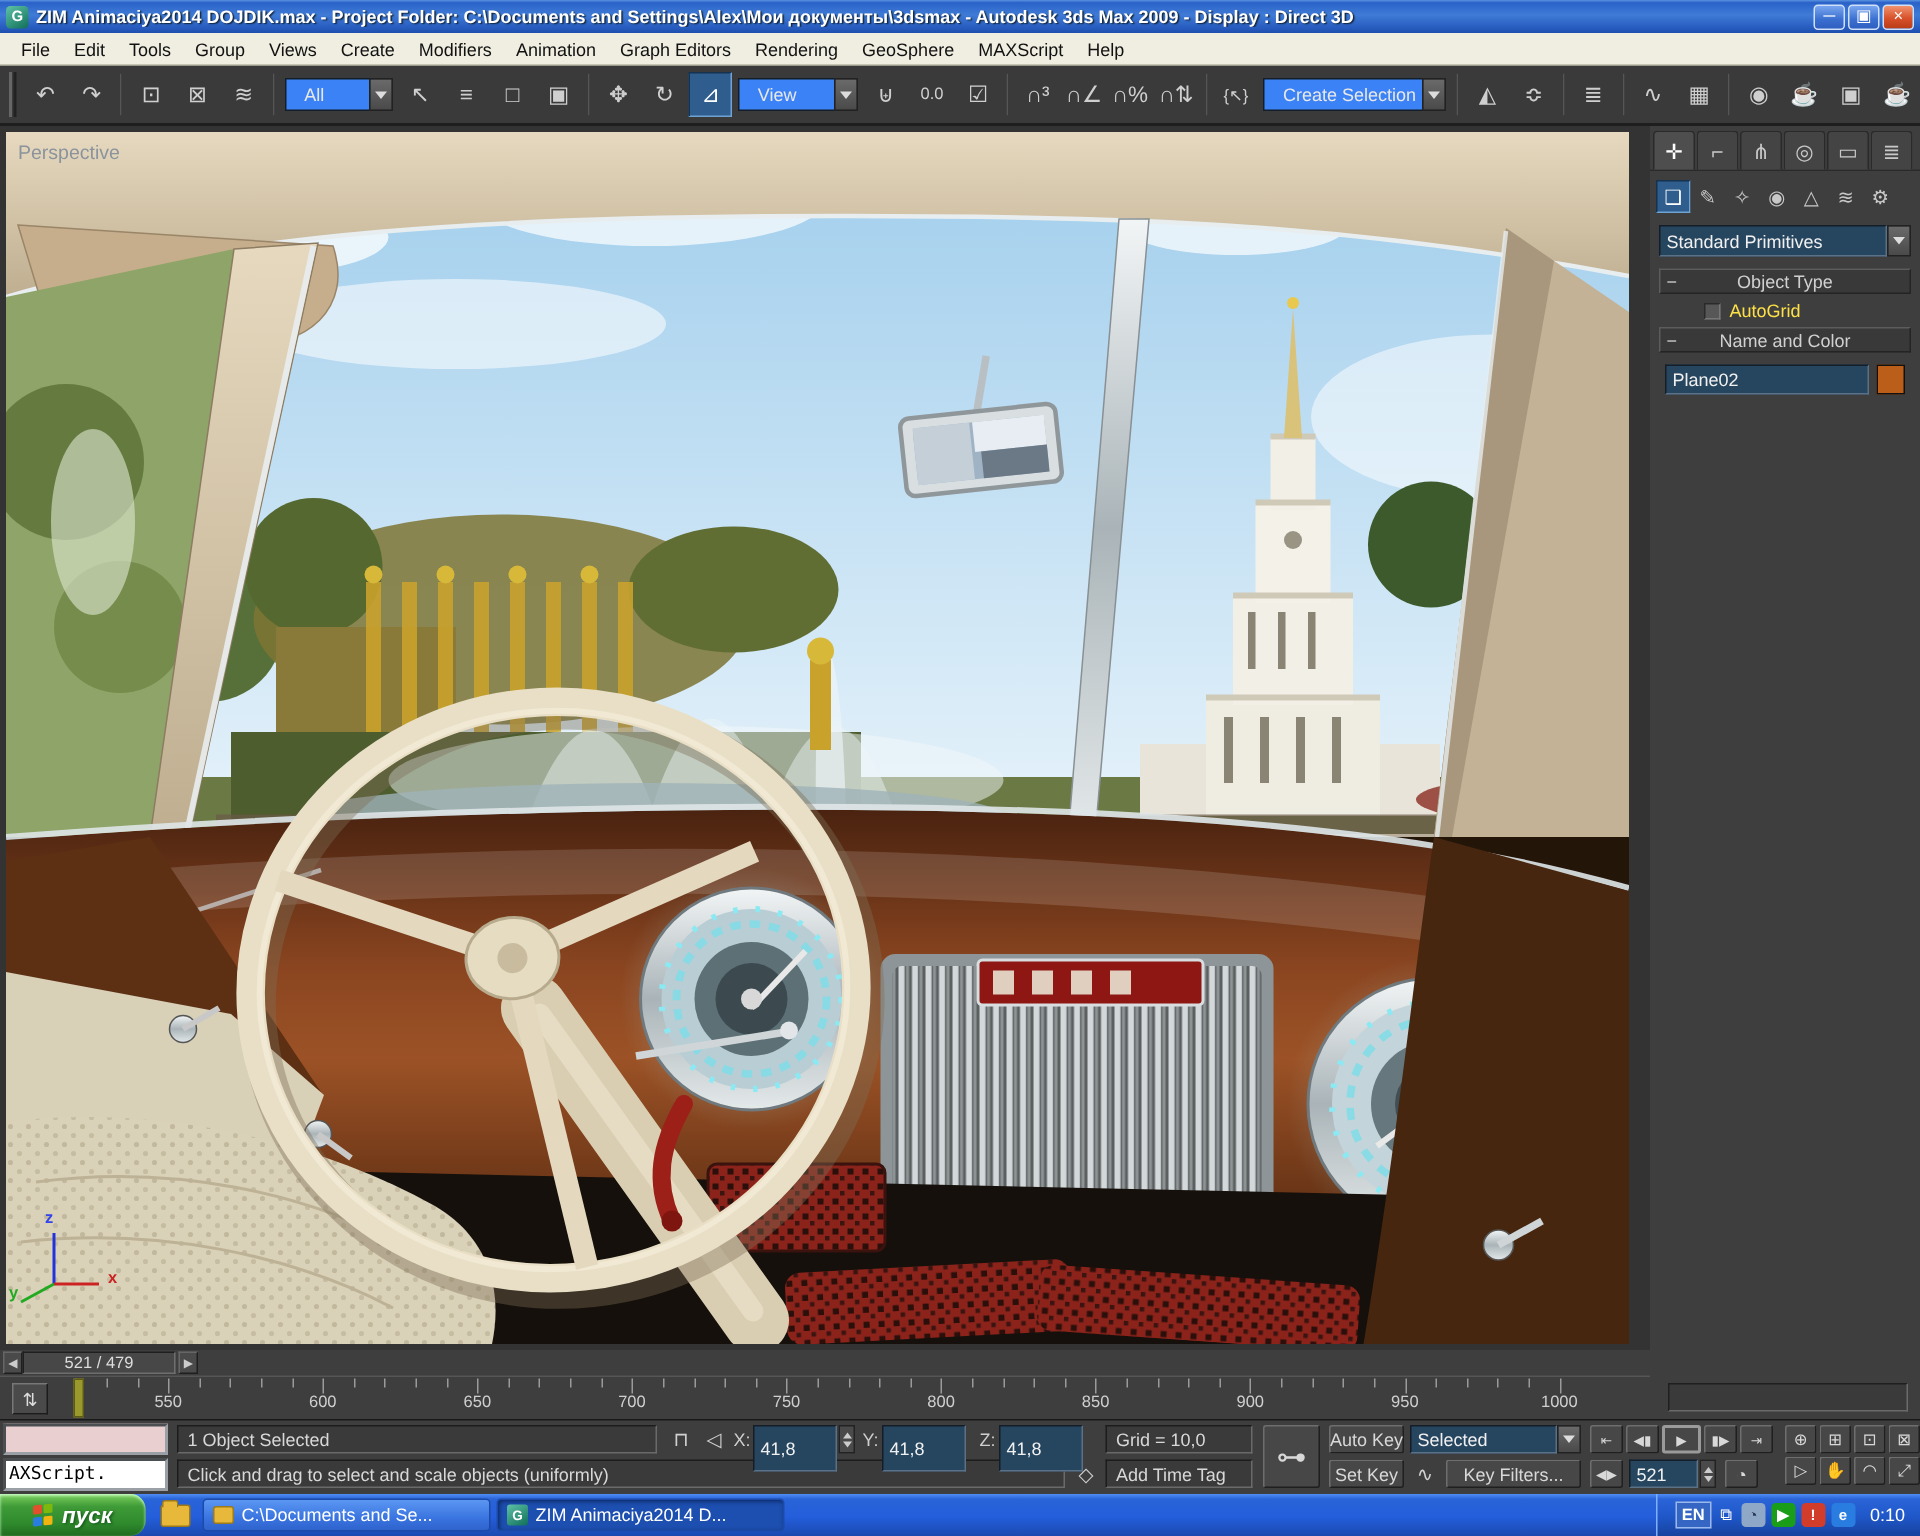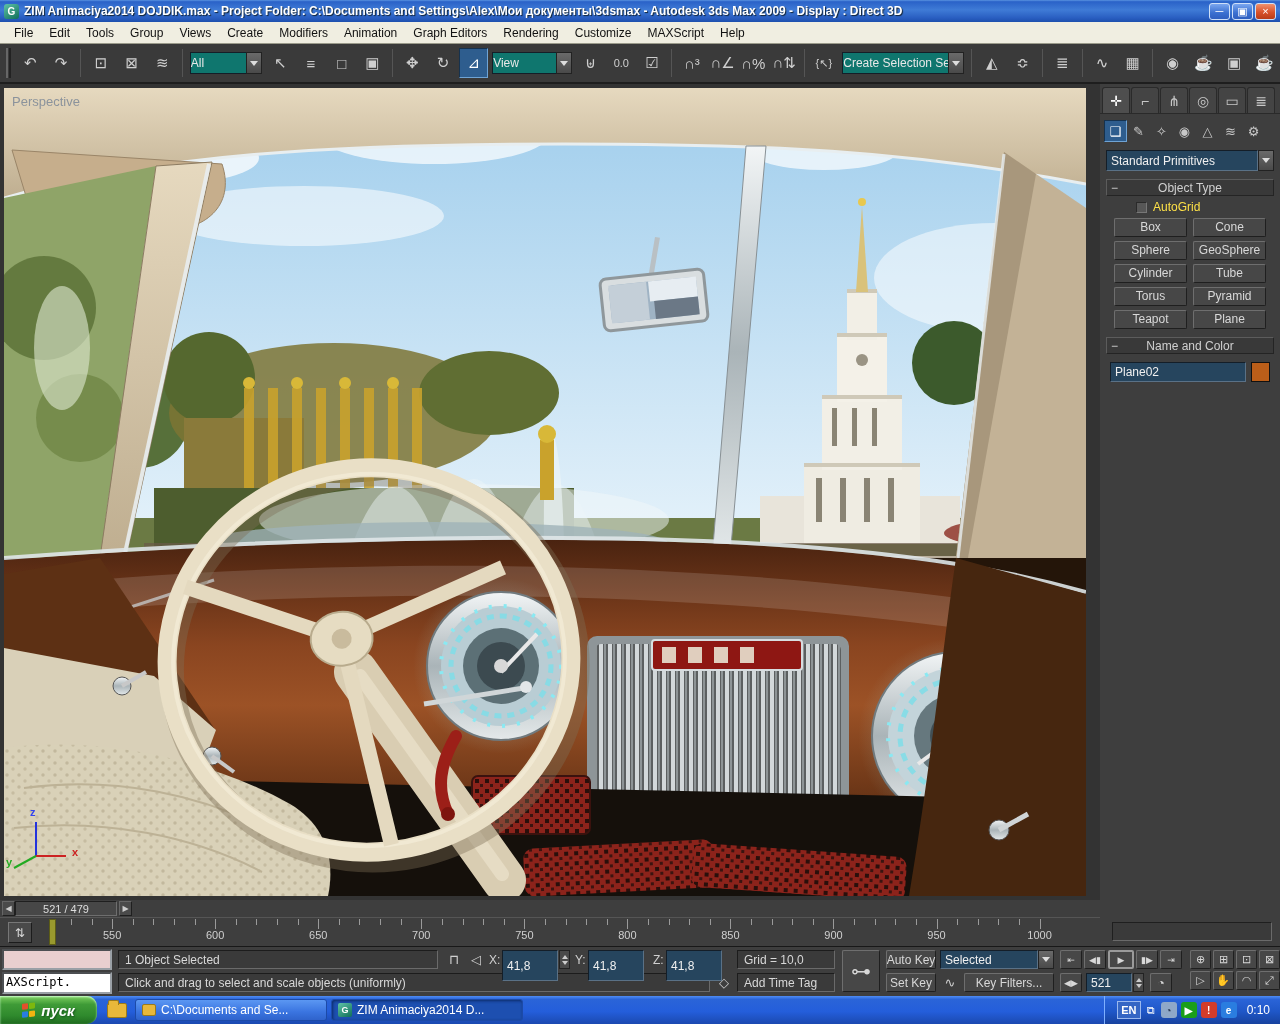--- a/index.html
+++ b/index.html
@@ -30,21 +30,21 @@
   #toolbar { position:absolute; left:0; top:44px; width:1280px; height:40px; background:#3a3a3a;
     border-bottom:2px solid #1e1e1e; display:flex; align-items:center; padding-left:2px; }
   .tb-handle { width:5px; height:30px; border-left:2px solid #666; border-right:2px solid #222; margin:0 4px; }
   .tb-sep { width:1px; height:28px; background:#222; border-right:1px solid #555; margin:0 4px; }
   .tb-btn { width:30px; height:30px; margin:0 1px; color:#cfcfcf; font-size:15px; display:flex;
     align-items:center; justify-content:center; background:#3a3a3a; border:1px solid #3a3a3a;
     white-space:nowrap; }
   .tb-btn.active { background:#2e5d8e; border-top:1px solid #16324e; border-left:1px solid #16324e;
     border-bottom:1px solid #6fa3d4; border-right:1px solid #6fa3d4; color:#fff; }
   .tb-combo { height:22px; margin:0 3px; display:flex; align-items:stretch; }
-  .tb-combo .val { background:#0f766e; color:#e8e8e8; font-size:12px; padding:2px 0;
+  .tb-combo .val { background:#3b82f6; color:#e8e8e8; font-size:12px; padding:2px 12px;
     border:1px solid #141e28; border-right:none; display:flex; align-items:center; overflow:hidden; white-space:nowrap; }
   .dd-arrow { width:16px; background:linear-gradient(180deg,#6a6a6a,#4a4a4a); border:1px solid #222;
     display:flex; align-items:center; justify-content:center; }
   .dd-arrow:after { content:""; border:4px solid transparent; border-top:5px solid #ddd; margin-top:4px; }
 
   
   #viewport-frame { position:absolute; left:0; top:84px; width:1100px; height:816px; background:#333; }
   #viewport { position:absolute; left:4px; top:4px; width:1082px; height:808px; background:#000; overflow:hidden; }
   #vp-label { position:absolute; left:8px; top:6px; color:#8b939c; font-size:13px; }
   .axis-label { position:absolute; font-size:11px; font-weight:bold; }
@@ -171,21 +171,21 @@
       <div class="menu-item">File</div>
       <div class="menu-item">Edit</div>
       <div class="menu-item">Tools</div>
       <div class="menu-item">Group</div>
       <div class="menu-item">Views</div>
       <div class="menu-item">Create</div>
       <div class="menu-item">Modifiers</div>
       <div class="menu-item">Animation</div>
       <div class="menu-item">Graph Editors</div>
       <div class="menu-item">Rendering</div>
-      <div class="menu-item">Customize</div>
+      <div class="menu-item">GeoSphere</div>
       <div class="menu-item">MAXScript</div>
       <div class="menu-item">Help</div>
     </div>
 
   <div id="toolbar">
       <div class="tb-handle"></div>
       <div class="tb-btn">↶</div>
       <div class="tb-btn">↷</div>
       <div class="tb-sep"></div>
       <div class="tb-btn">⊡</div>
@@ -530,32 +530,20 @@
       <div class="dd-arrow"></div>
     </div>
     <div class="rollout-hd">
       <span class="minus">−</span>
       <span>Object Type</span>
     </div>
     <div id="autogrid-row">
       <span class="cb"></span>
       <span class="lbl">AutoGrid</span>
     </div>
-    <div id="objtype-grid">
-        <div class="max-btn">Box</div>
-        <div class="max-btn">Cone</div>
-        <div class="max-btn">Sphere</div>
-        <div class="max-btn">GeoSphere</div>
-        <div class="max-btn">Cylinder</div>
-        <div class="max-btn">Tube</div>
-        <div class="max-btn">Torus</div>
-        <div class="max-btn">Pyramid</div>
-        <div class="max-btn">Teapot</div>
-        <div class="max-btn">Plane</div>
-      </div>
     <div class="rollout-hd">
       <span class="minus">−</span>
       <span>Name and Color</span>
     </div>
     <div id="namecolor-row">
       <div class="navy-field" id="obj-name">Plane02</div>
       <div id="color-swatch" style="background: rgb(187, 94, 25);"></div>
     </div>
   </div>
 

